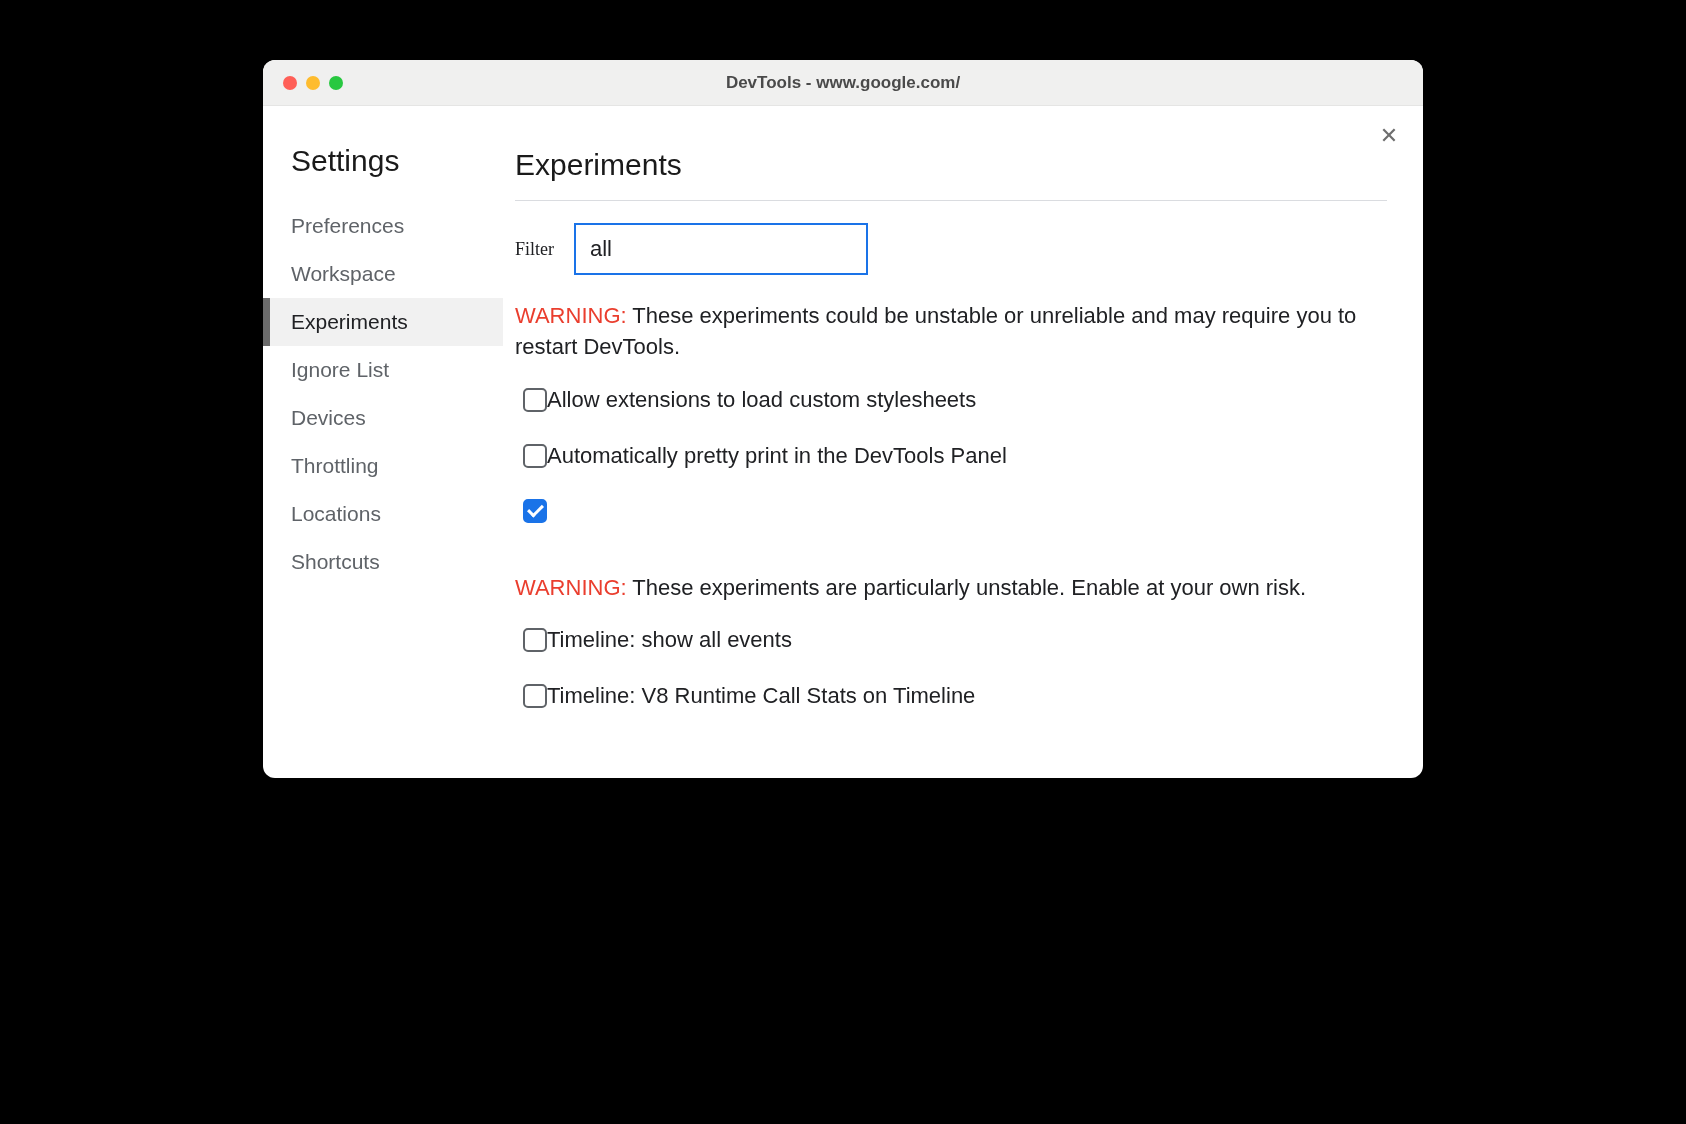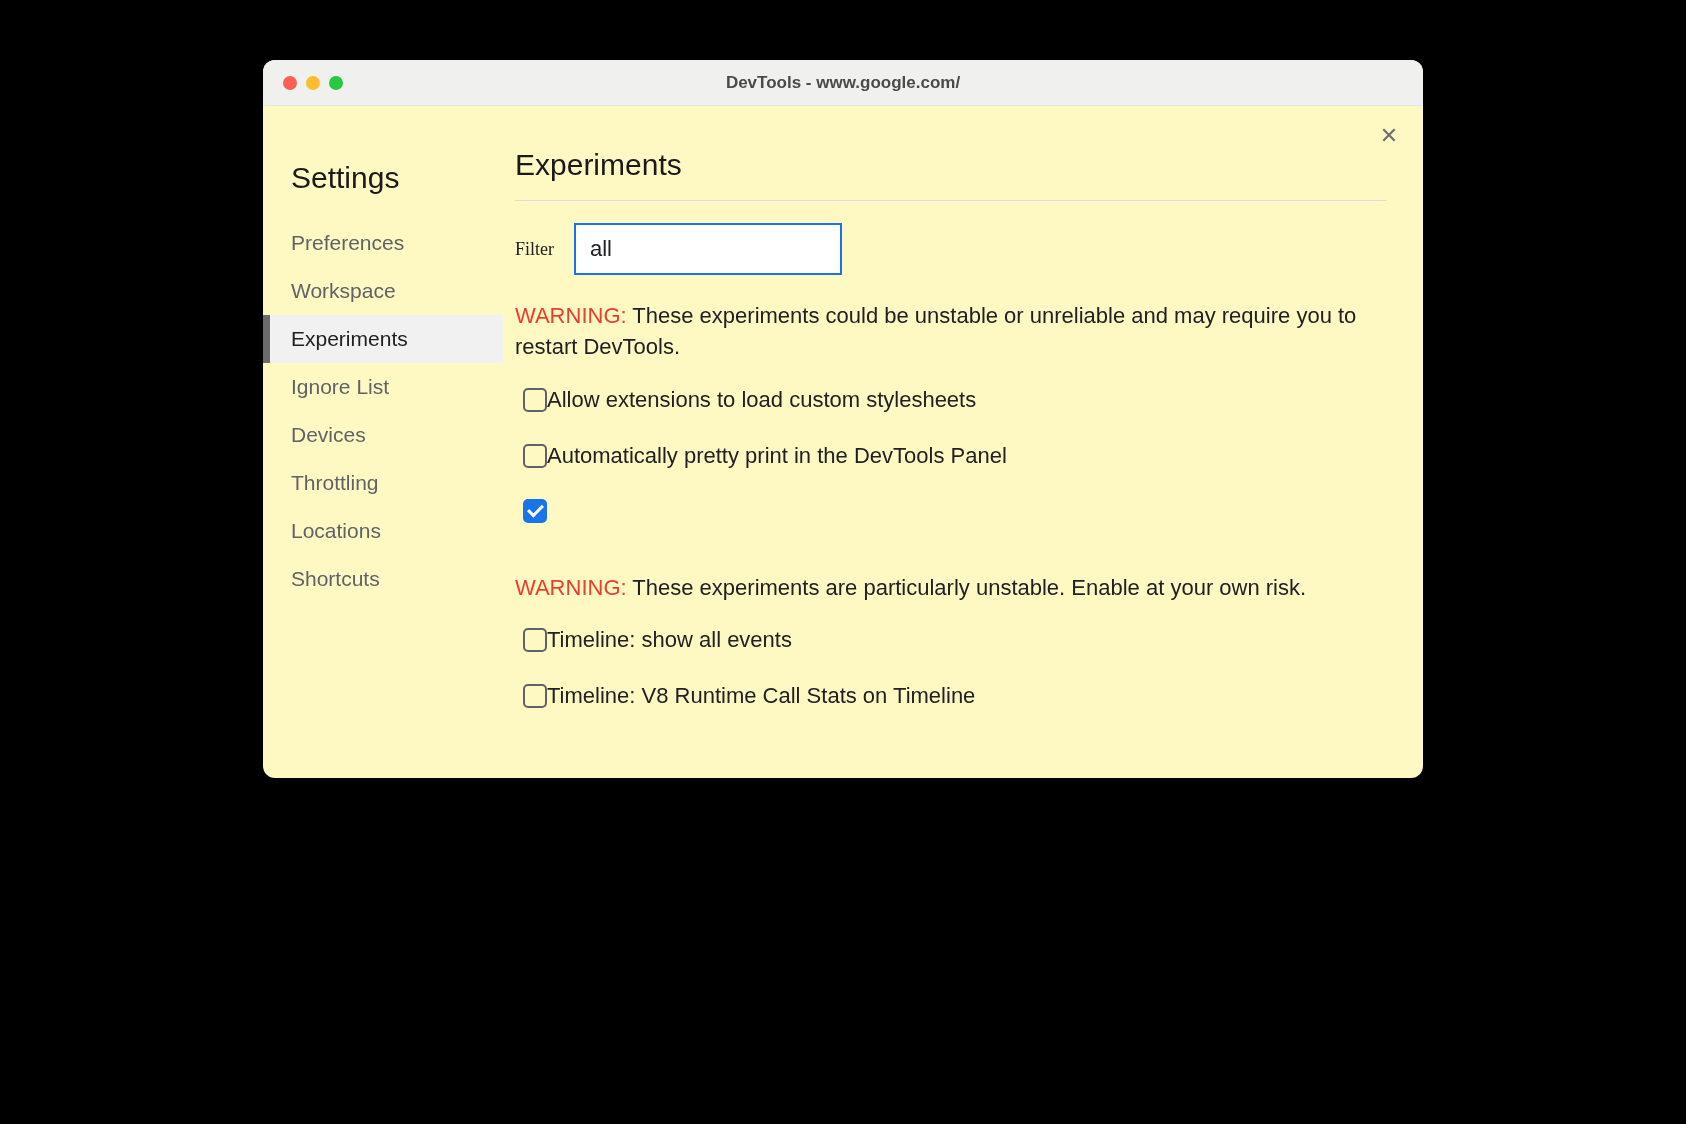--- a/index.html
+++ b/index.html
@@ -13,21 +13,21 @@
       height: 1124px;
       font-family: 'Helvetica Neue', Helvetica, Arial, sans-serif;
       display: flex;
       align-items: flex-start;
       justify-content: center;
       padding-top: 60px;
     }
     .window {
       width: 1160px;
       height: 718px;
-      background: #fef9c3;
+      background: #ffffff;
       border-radius: 12px;
       overflow: hidden;
       box-shadow: 0 10px 40px rgba(0,0,0,0.5);
       display: flex;
       flex-direction: column;
     }
     .titlebar {
       height: 46px;
       background: #f0f0ef;
       display: flex;
@@ -71,21 +71,21 @@
       height: 20px;
       cursor: pointer;
       color: #6e6e6e;
       font-size: 22px;
       line-height: 20px;
       text-align: center;
       font-weight: 400;
     }
     .sidebar {
       width: 240px;
-      padding-top: 55px;
+      padding-top: 38px;
       flex-shrink: 0;
     }
     .sidebar-title {
       font-size: 30px;
       font-weight: 400;
       color: #1a1a1a;
       padding-left: 28px;
       margin-bottom: 24px;
     }
     .sidebar-item {
@@ -128,21 +128,21 @@
       align-items: center;
       gap: 20px;
       margin-bottom: 26px;
     }
     .filter-label {
       font-size: 18px;
       color: #202124;
       font-family: Liberation Serif, serif;
     }
     .filter-input {
-      width: 268px;
+      width: 294px;
       height: 52px;
       border: 2px solid #1a73e8;
       padding: 0 14px;
       font-size: 22px;
       color: #202124;
       outline: none;
       font-family: inherit;
     }
     .warning-block {
       font-size: 22px;

